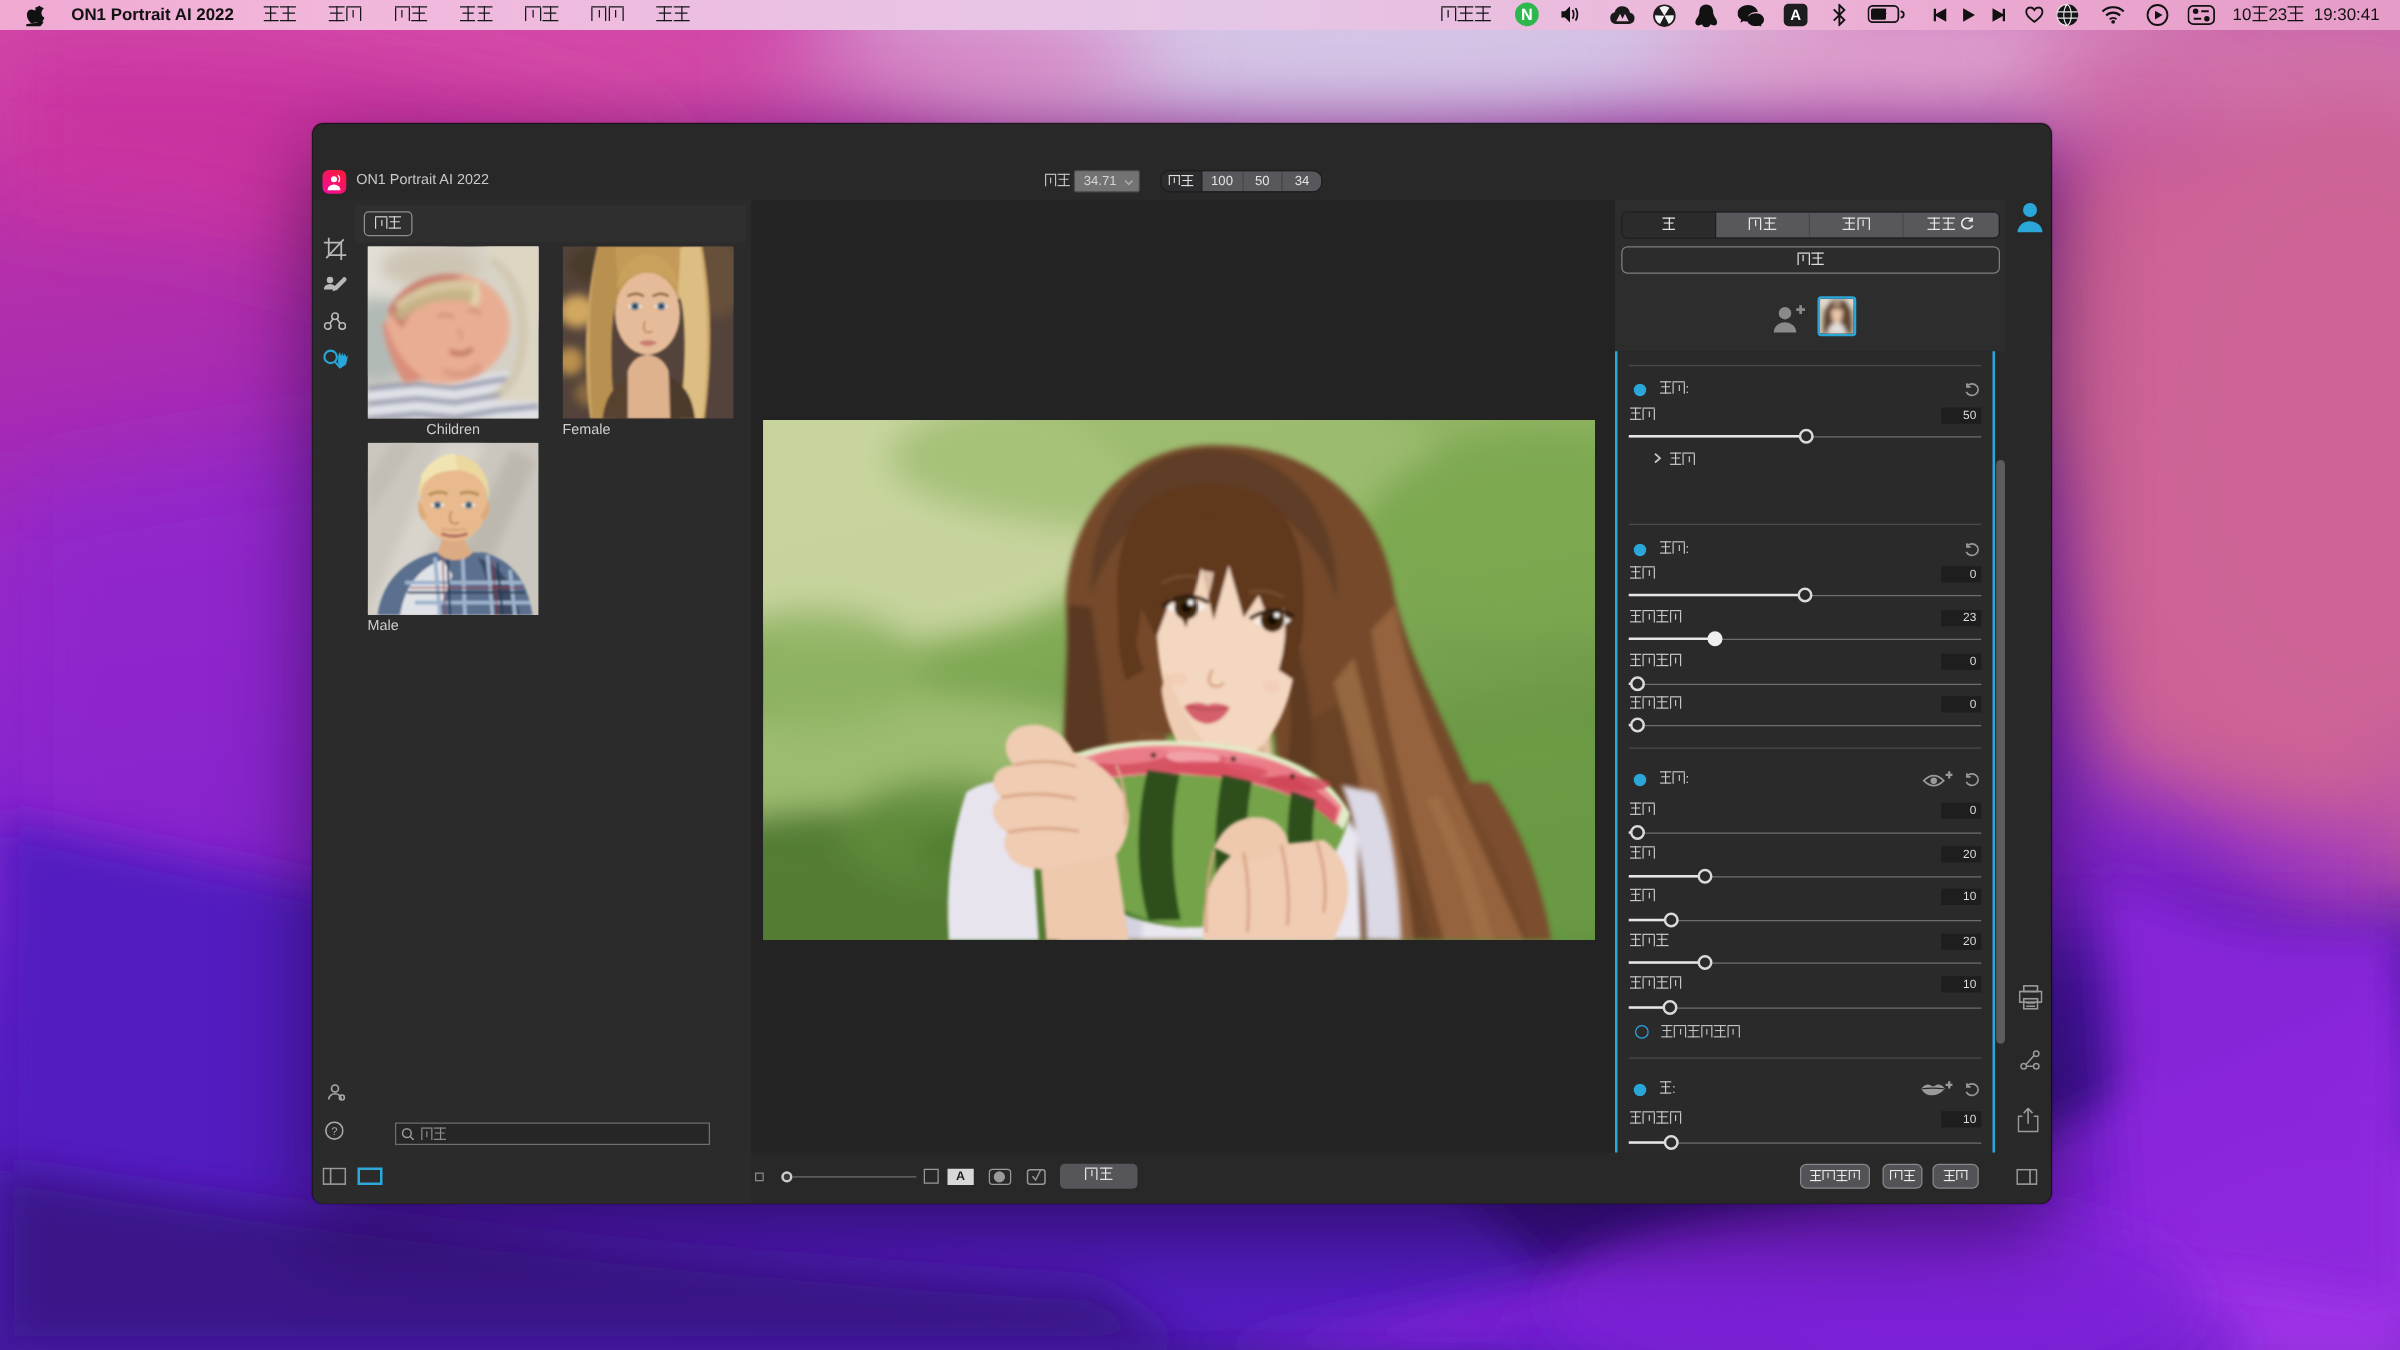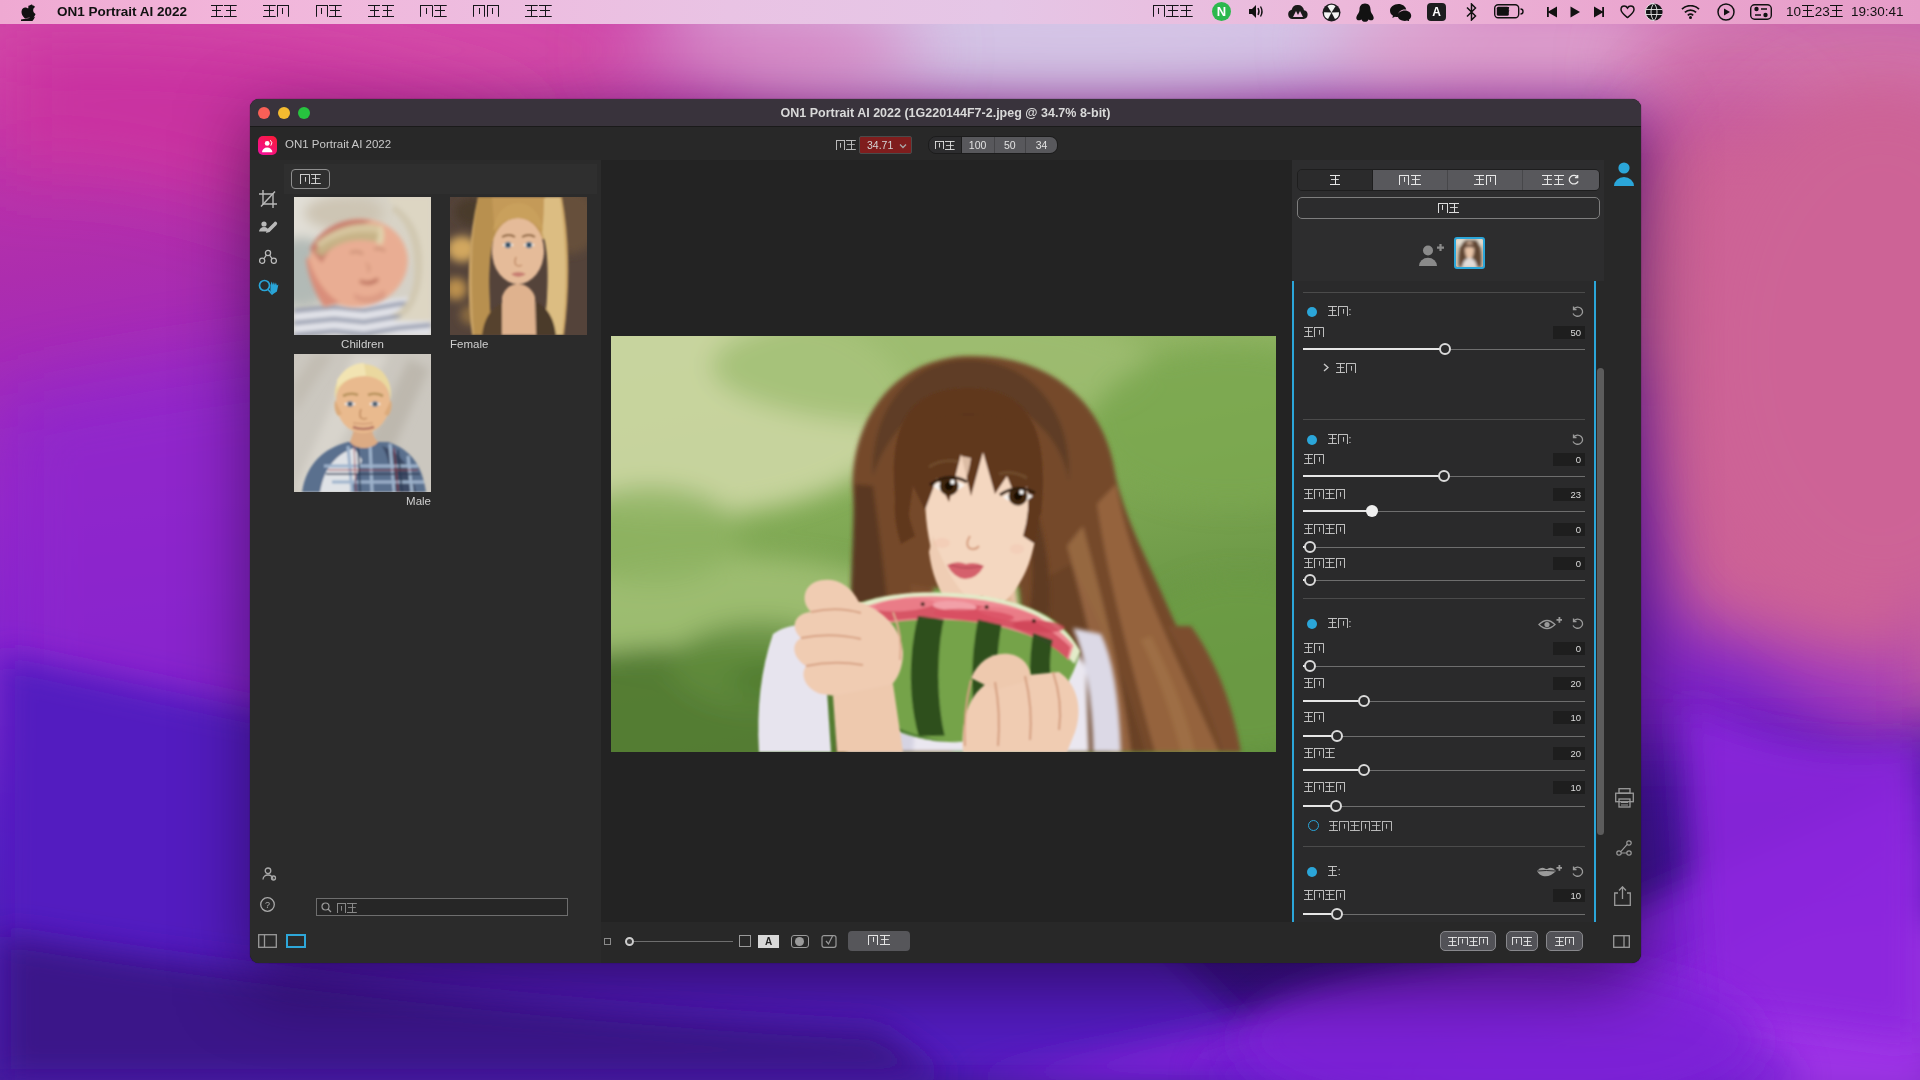--- a/index.html
+++ b/index.html
@@ -141,40 +141,34 @@
       <circle cx="6.5" cy="5" r="2.2" fill="#111"></circle>
       <path d="M11,5 h6" stroke="#111" stroke-width="1.5"></path>
       <circle cx="15.5" cy="11" r="2.2" fill="#111"></circle>
       <path d="M5,11 h6" stroke="#111" stroke-width="1.5"></path>
     </svg>
  <div class="ab" style="left:1786px;top:4px;font-size:13.5px;color:#111">10<i class="z"></i>23<i class="z"></i>&nbsp;&nbsp;19:30:41</div>
 </div>
 
 <div class="ab" id="win" style="left:250px;top:99px;width:1391px;height:864px;background:#282828;border-radius:9px;box-shadow:0 22px 70px rgba(20,0,40,.55),0 0 1px #000;overflow:hidden">
 
- <div class="ab" style="left:0;top:0;width:1391px;height:28px;background:#39333c;border-bottom:1px solid #1a1a1a">
-  <div class="ab" style="left:8px;top:8px;width:12px;height:12px;border-radius:50%;background:#f95f57"></div>
-  <div class="ab" style="left:28px;top:8px;width:12px;height:12px;border-radius:50%;background:#f5bb30"></div>
-  <div class="ab" style="left:48px;top:8px;width:12px;height:12px;border-radius:50%;background:#27c33f"></div>
-  <div style="text-align:center;line-height:28px;font-size:12.5px;font-weight:bold;color:#d9d9d9">ON1 Portrait AI 2022 (1G220144F7-2.jpeg @ 34.7% 8-bit)</div>
- </div>
 
  <div class="ab" style="left:0;top:29px;width:1391px;height:32px;background:#282828">
   <div class="ab" style="left:8px;top:8px;width:19px;height:19px;border-radius:5px;background:linear-gradient(215deg,#fb1c32 0,#f6126e 55%,#ef0fa4 100%)">
    <svg class="ab" style="left:3px;top:2px" width="13" height="15" viewBox="0 0 13 15">
           <g fill="#fff">
             <circle cx="6.2" cy="5.4" r="2.4"></circle>
             <path d="M1,14.2 a5.2,4.6 0 0 1 10.4,0 z"></path>
           </g>
           <path d="M9.3,2.2 a3.8,3.8 0 0 1 0.5,5.4" stroke="#fff" stroke-width="1" fill="none"></path>
         </svg>
   </div>
   <div class="ab" style="left:35px;top:10px;font-size:11.5px;color:#c9c9c9">ON1 Portrait AI 2022</div>
   <div class="ab" style="left:585px;top:11px;font-size:10.5px;color:#c2c2c2"><i class="y"></i><i class="z"></i></div>
-  <div class="ab" style="left:609px;top:8px;width:53px;height:18px;background:#7f1d1d;border:1px solid #4a4a4a;border-radius:2px;color:#d5d5d5;font-size:10.5px;line-height:16px"><span style="margin-left:7px">34.71</span><svg style="position:absolute;right:4px;top:6px" width="8" height="6" viewBox="0 0 8 6">
+  <div class="ab" style="left:609px;top:8px;width:53px;height:18px;background:#737373;border:1px solid #4a4a4a;border-radius:2px;color:#d5d5d5;font-size:10.5px;line-height:16px"><span style="margin-left:7px">34.71</span><svg style="position:absolute;right:4px;top:6px" width="8" height="6" viewBox="0 0 8 6">
           <path d="M1,1.5 L4,4.5 L7,1.5" stroke="#a9a9a9" stroke-width="1.3" fill="none"></path>
         </svg></div>
   <div class="ab" style="left:678px;top:8px;width:130px;height:18px;border-radius:8px;overflow:hidden;border:1px solid #1c1c1c;display:flex;color:#e2e2e2;font-size:10.5px;text-align:center;line-height:17px">
    <div style="width:33px;background:#2c2c2e;border-right:1px solid #1c1c1c"><i class="y" style="font-size:10px"></i><i class="z" style="font-size:10px"></i></div>
    <div style="width:33px;background:#58585c;border-right:1px solid #454548">100</div>
    <div style="width:32px;background:#58585c;border-right:1px solid #454548">50</div>
    <div style="width:31px;background:#58585c">34</div>
   </div>
  </div>
 
@@ -470,21 +464,21 @@
           <circle cx="56" cy="50" r="1.3" fill="#222"></circle>
     <path d="M75,50 Q81,46 87,50 Q81,54 75,50z" fill="#f2f2f2"></path>
           <circle cx="81" cy="50" r="3" fill="#70859a"></circle>
           <circle cx="81" cy="50" r="1.3" fill="#222"></circle>
     <path d="M67,55 Q65,61 67,64 Q70,66 73,64" stroke="#c08a5e" stroke-width="1.5" fill="none"></path>
     <path d="M59,73 Q69,77 80,73" stroke="#b37362" stroke-width="2.6" fill="none"></path>
     <path d="M59,69 Q69,71 79,69" stroke="#c8906c" stroke-width="1" fill="none"></path>
    </g>
   </svg>
  </div>
- <div class="ab" style="left:44px;top:396px;width:137px;text-align:right;font-size:11.5px;color:#cfcfcf">Male</div>
+ <div class="ab" style="left:44px;top:396px;width:137px;text-align:left;font-size:11.5px;color:#cfcfcf">Male</div>
 
  <svg class="ab" style="left:12px;top:768px" width="15" height="15" viewBox="0 0 15 15">
       <g stroke="#a9a9a9" stroke-width="1.3" fill="none">
         <circle cx="6" cy="3.8" r="2.8"></circle>
         <path d="M1,12.5 a5,4.5 0 0 1 10,0"></path>
         <circle cx="11.5" cy="11" r="2"></circle>
       </g>
     </svg>
  <svg class="ab" style="left:10px;top:798px" width="15" height="15" viewBox="0 0 15 15">
       <circle cx="7.5" cy="7.5" r="6.8" stroke="#a9a9a9" stroke-width="1.3" fill="none"></circle>

